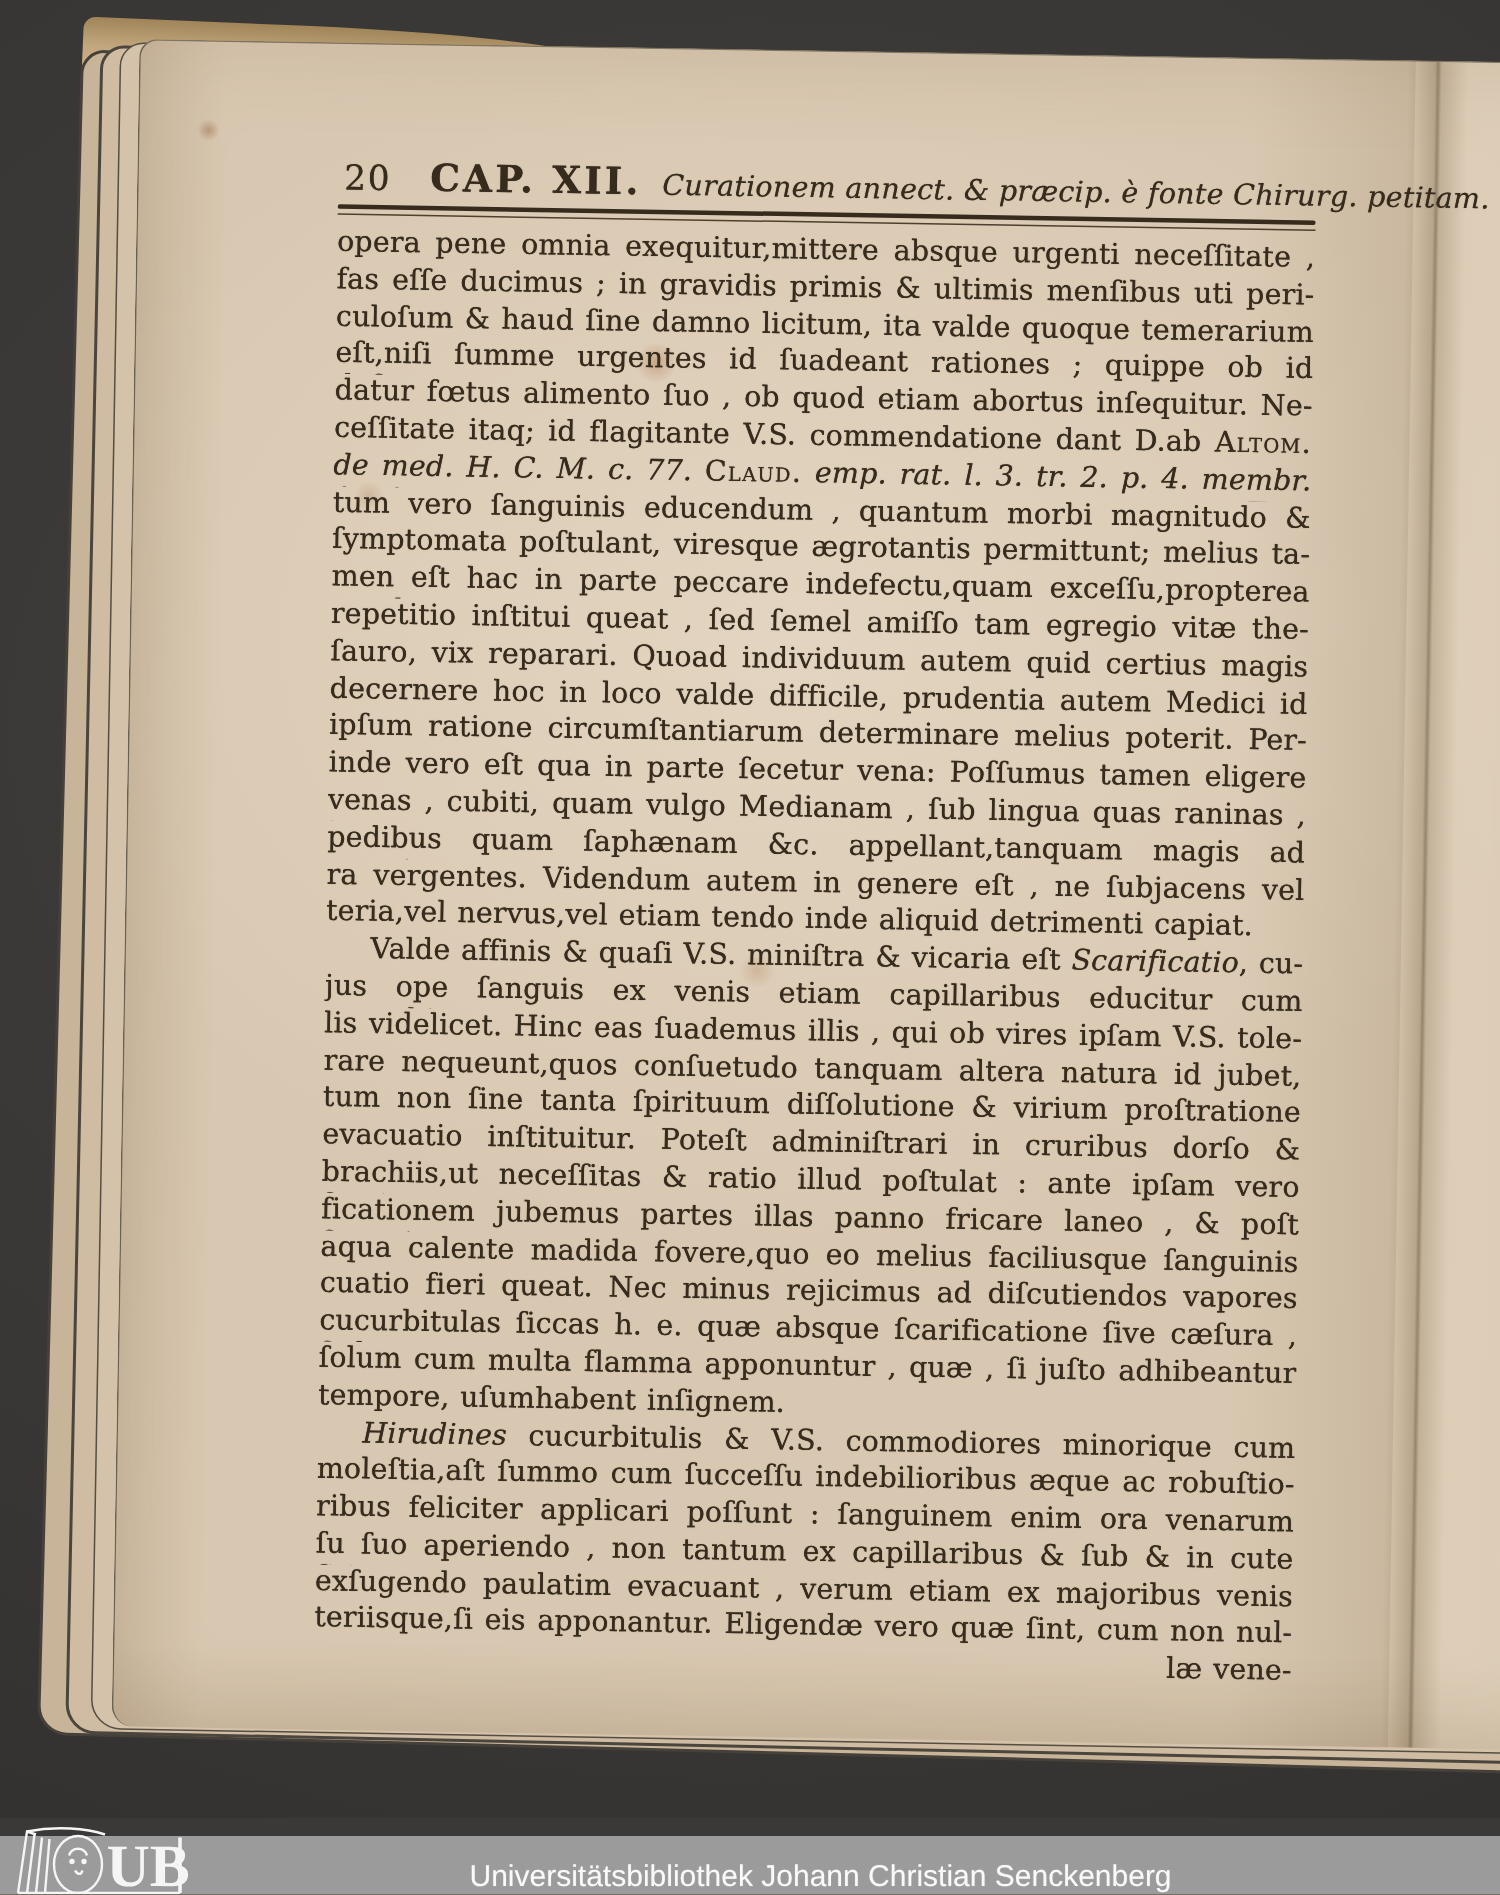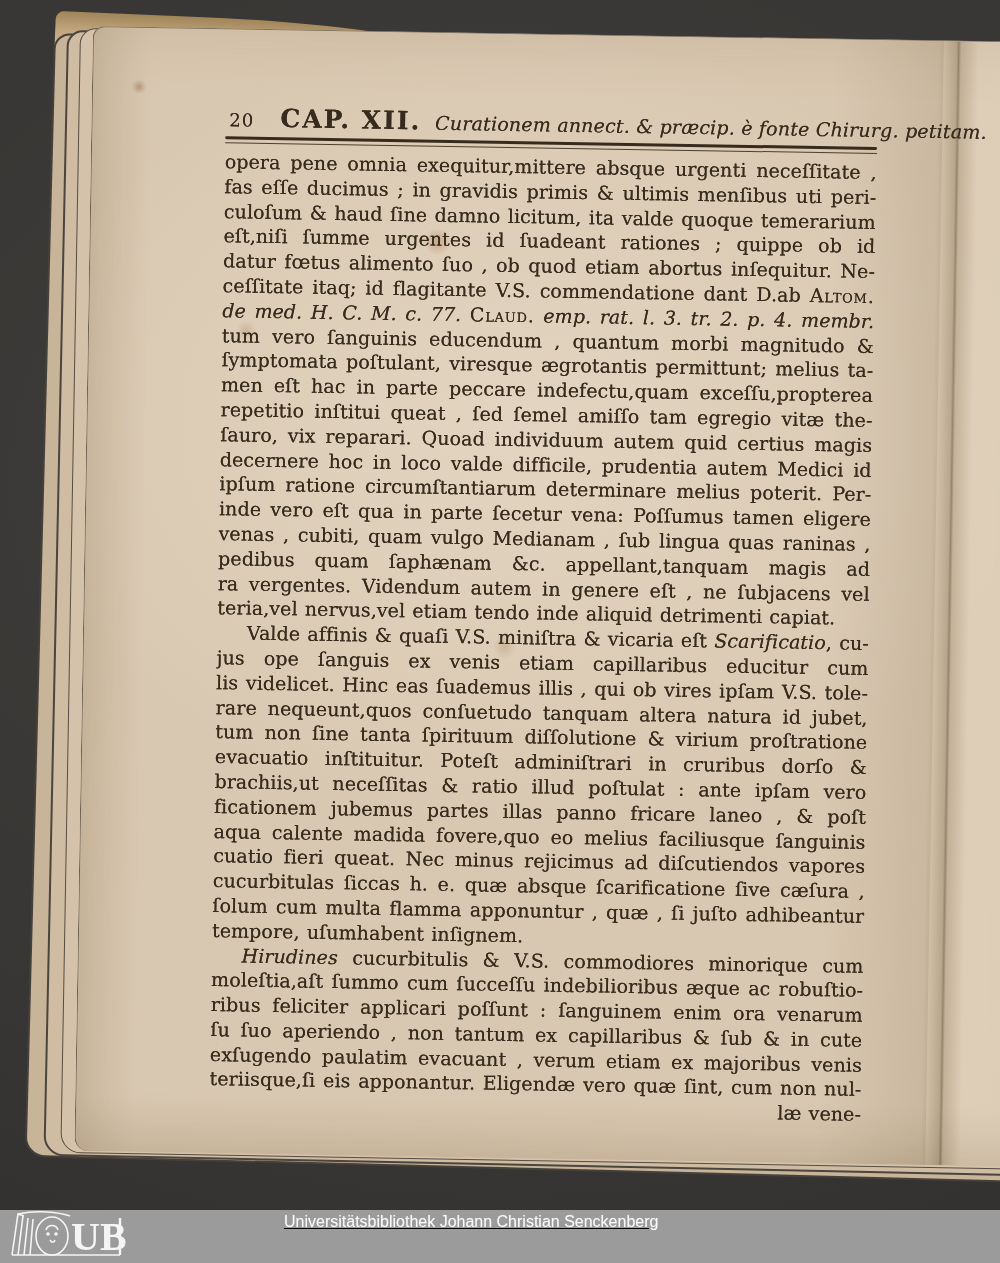--- a/index.html
+++ b/index.html
@@ -45,41 +45,41 @@
   .stain{position:absolute;border-radius:50%;pointer-events:none;}
   .st1{left:332px;top:196px;width:30px;height:26px;background:radial-gradient(circle,rgba(176,120,84,.45),rgba(176,120,84,0) 70%);}
   .st2{left:146px;top:292px;width:22px;height:18px;background:radial-gradient(circle,rgba(170,125,90,.30),rgba(170,125,90,0) 70%);}
   .st3{left:408px;top:602px;width:26px;height:22px;background:radial-gradient(circle,rgba(176,130,92,.32),rgba(176,130,92,0) 70%);}
   .st4{left:38px;top:52px;width:16px;height:14px;background:radial-gradient(circle,rgba(150,96,60,.45),rgba(150,96,60,0) 70%);}
 
   
   .print{position:absolute;left:133px;top:74px;width:652px;}
   .hdr{display:flex;align-items:baseline;white-space:nowrap;
     text-shadow:0 0 .5px rgba(54,43,28,.85);}
-  .hdr .num{font-size:18px;letter-spacing:1px;margin-left:4px;}
+  .hdr .num{font-size:23px;letter-spacing:1px;margin-left:4px;}
   .hdr .cap{font-size:25px;letter-spacing:2px;margin-left:26px;font-weight:bold;font-stretch:normal;}
   .hdr .title{font-size:19px;font-style:italic;margin-left:14px;letter-spacing:.2px;}
   .rule{margin-top:4px;}
   .rule .r1{height:3px;background:#362b1c;border-radius:2px;}
   .rule .r2{height:1.5px;background:#3d311f;margin-top:2.5px;opacity:.9;}
 
   .text{margin-top:7px;font-size:19px;letter-spacing:.1px;word-spacing:1px;
     text-shadow:0 0 .5px rgba(54,43,28,.9);}
   .line{height:24.8px;overflow:hidden;text-align:justify;text-align-last:justify;}
   .line.noj{text-align-last:auto;}
   .line.ind{text-indent:30px;}
   .line.right{text-align:right;text-align-last:right;}
   .line .i{font-style:italic;}
   .line .sc{font-variant:small-caps;letter-spacing:.8px;}
 
   
-  .banner{position:absolute;left:0;right:0;bottom:0;height:53px;background:#9b9b9b;
-    display:flex;align-items:flex-start;font-family:"Liberation Sans", sans-serif;text-decoration:underline;}
+  .banner{position:absolute;left:0;right:0;bottom:0;height:39px;background:#9b9b9b;
+    display:flex;align-items:flex-end;font-family:"Liberation Sans", sans-serif;}
   .logo{margin-left:8px;flex:0 0 auto;display:flex;align-items:center;}
-  .banner-text{margin-left:26px;color:#fafafa;font-size:16px;line-height:24px;
+  .banner-text{margin-left:55px;color:#fafafa;font-size:20px;line-height:24px;
     text-shadow:0 0 1px rgba(255,255,255,.3);}
 </style>
 </head>
 <body>
 
 <div class="stage">
 
   <div class="photo">
 
     <div class="fold-wedge"></div>

